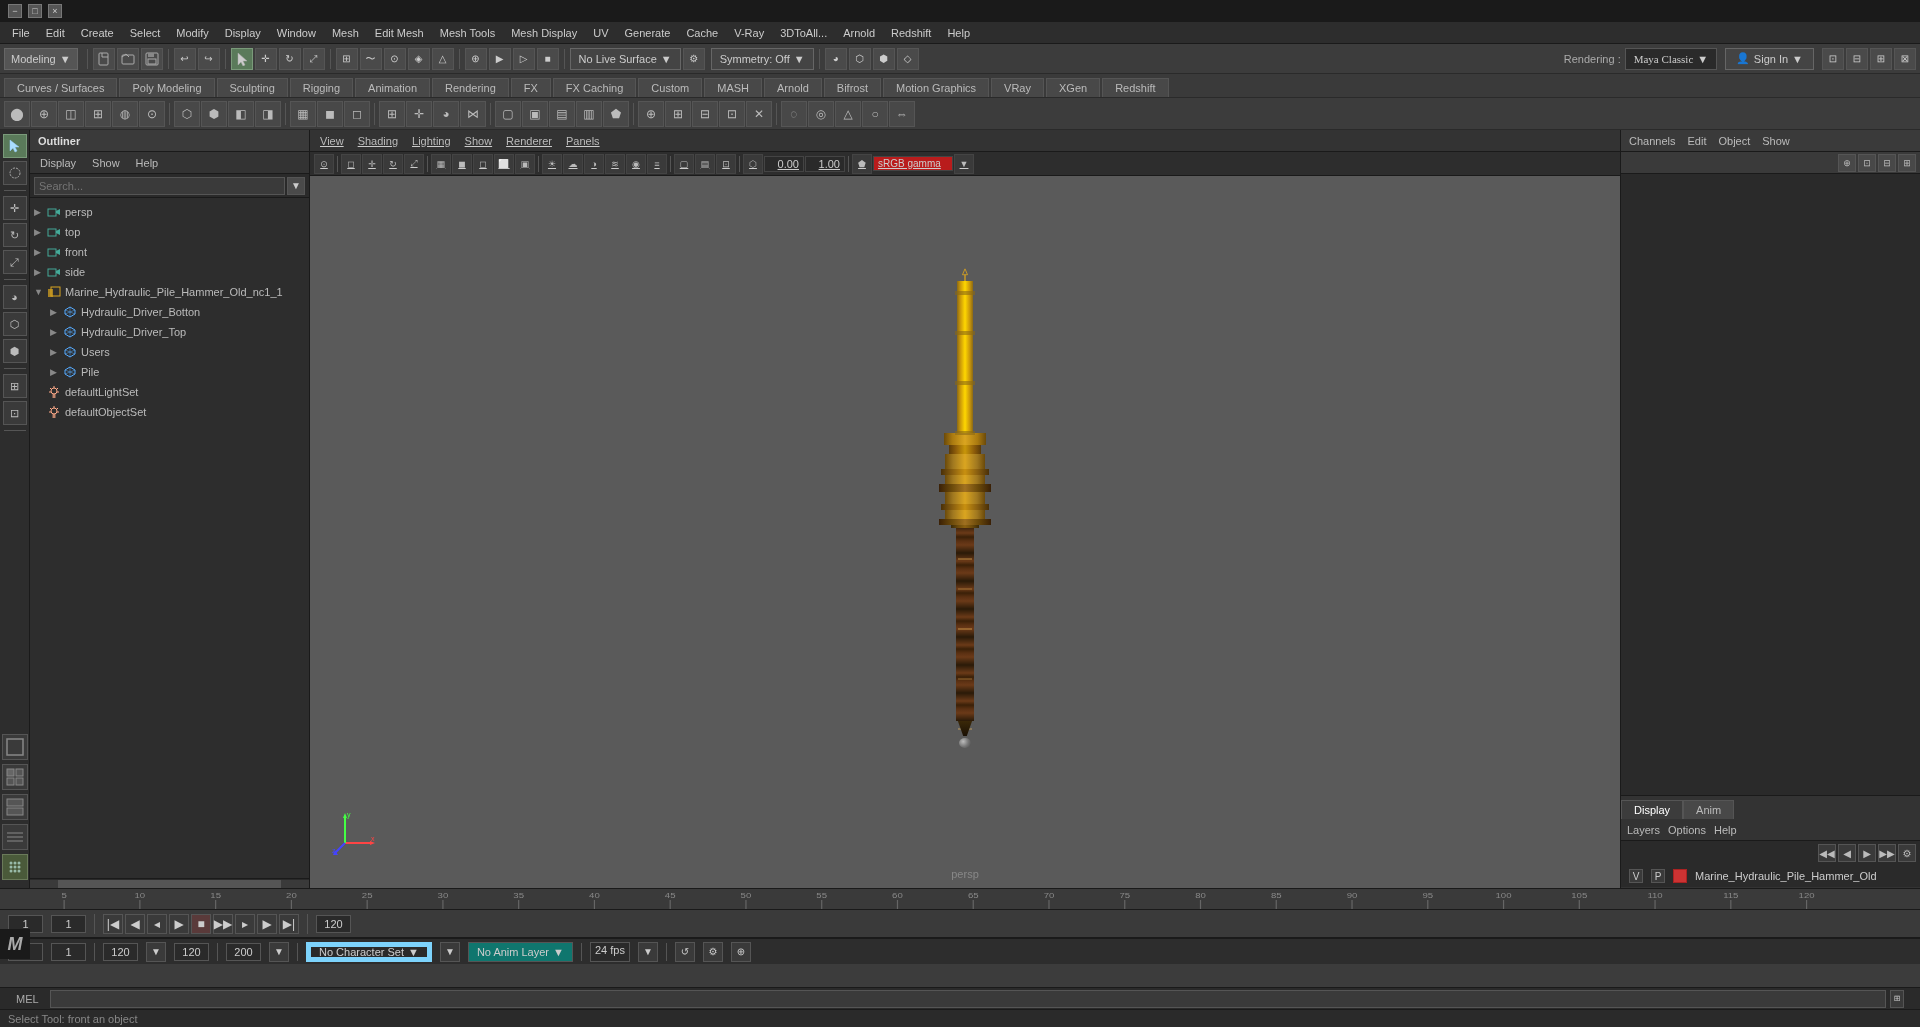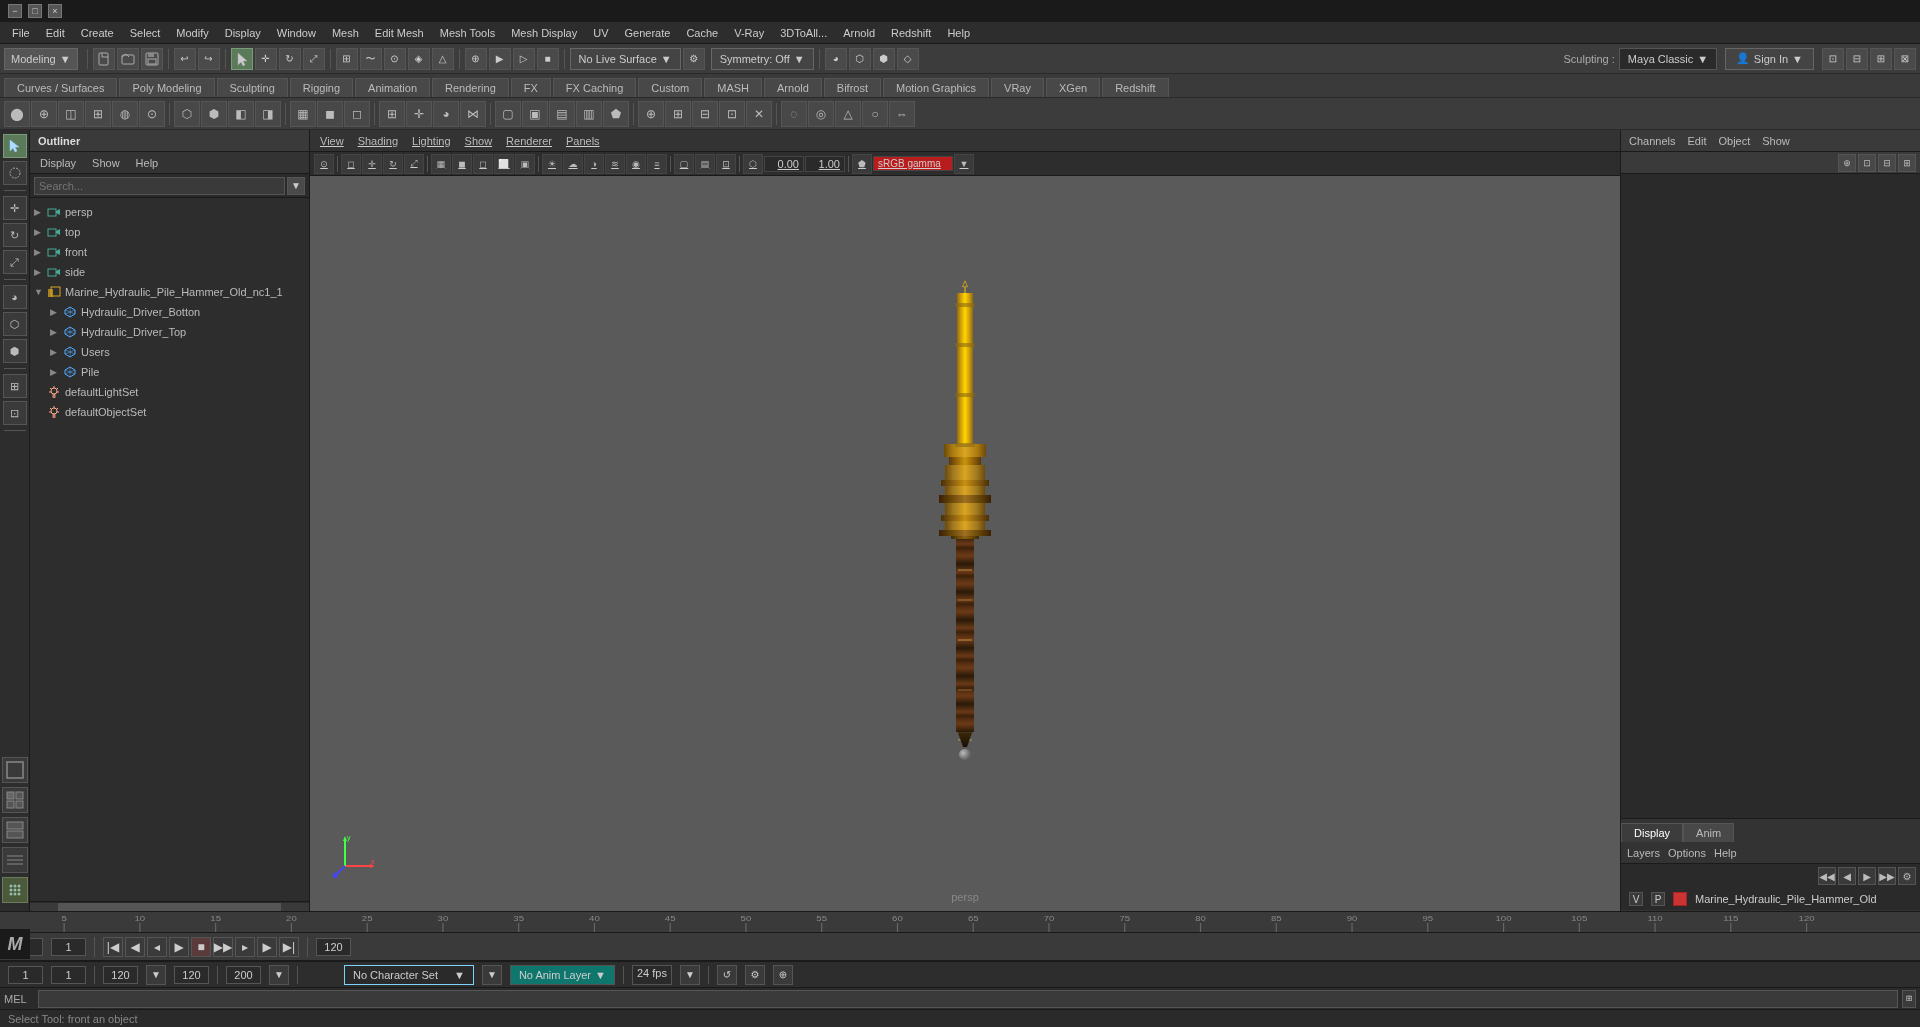--- a/index.html
+++ b/index.html
@@ -157,20 +157,21 @@
       background: #2a2a2a;
       border: 1px solid #555;
       color: #ccc;
       padding: 2px 8px;
       font-size: 11px;
       height: 22px;
       display: flex;
       align-items: center;
       gap: 4px;
       cursor: pointer;
+      font-family: Liberation Serif, serif;
     }
 
     
     #tab-bar {
       height: 24px;
       background: #3a3a3a;
       display: flex;
       align-items: flex-end;
       padding: 0 4px;
       flex-shrink: 0;
@@ -678,30 +679,29 @@
       color: #ccc;
       display: flex;
       align-items: center;
       justify-content: center;
       cursor: pointer;
       font-size: 10px;
     }
 
     .no-char-set {
       background: #2a2a2a;
-      border: 1px solid #7dd3fc;
+      border: 5px solid #7dd3fc;
       color: #ccc;
       padding: 1px 8px;
       font-size: 11px;
       height: 20px;
       display: flex;
       align-items: center;
-      gap: 16px;
-      cursor: pointer;
-      margin-left: 38px;
+      gap: 4px;
+      cursor: pointer;
     }
 
     .no-anim-layer {
       background: #0f766e;
       border: 1px solid #555;
       color: #ccc;
       padding: 1px 8px;
       font-size: 11px;
       height: 20px;
       display: flex;
@@ -709,24 +709,25 @@
       gap: 4px;
       cursor: pointer;
     }
 
     
     #mel-bar {
       height: 22px;
       background: #2a2a2a;
       display: flex;
       align-items: center;
-      padding: 0 4px;
+      padding: 0 16px;
       gap: 4px;
       border-top: 1px solid #1a1a1a;
       flex-shrink: 0;
+      margin-top: 23px;
     }
     #mel-label {
       color: #aaa;
       font-size: 11px;
       width: 30px;
       flex-shrink: 0;
     }
     #mel-input {
       flex: 1;
       height: 18px;
@@ -894,21 +895,21 @@
   </div>
   <div class="toolbar-sep"></div>
 
   <div class="tb-btn">◕</div>
   <div class="tb-btn">⬡</div>
   <div class="tb-btn">⬢</div>
   <div class="tb-btn">◇</div>
 
   <div style="margin-left: auto; display: flex; align-items: center; gap: 8px;">
     <div style="display:flex;align-items:center;gap:4px;">
-      <span style="color:#aaa; font-size:11px;">Sculpting :</span>
+      <span style="color:#aaa; font-size:11px;">Rendering :</span>
       <div class="workspace-area">
         <span>Maya Classic</span>
         <span>▼</span>
       </div>
     </div>
     <div class="sign-in-btn">
       <span>👤</span>
       <span>Sign In</span>
       <span>▼</span>
     </div>

